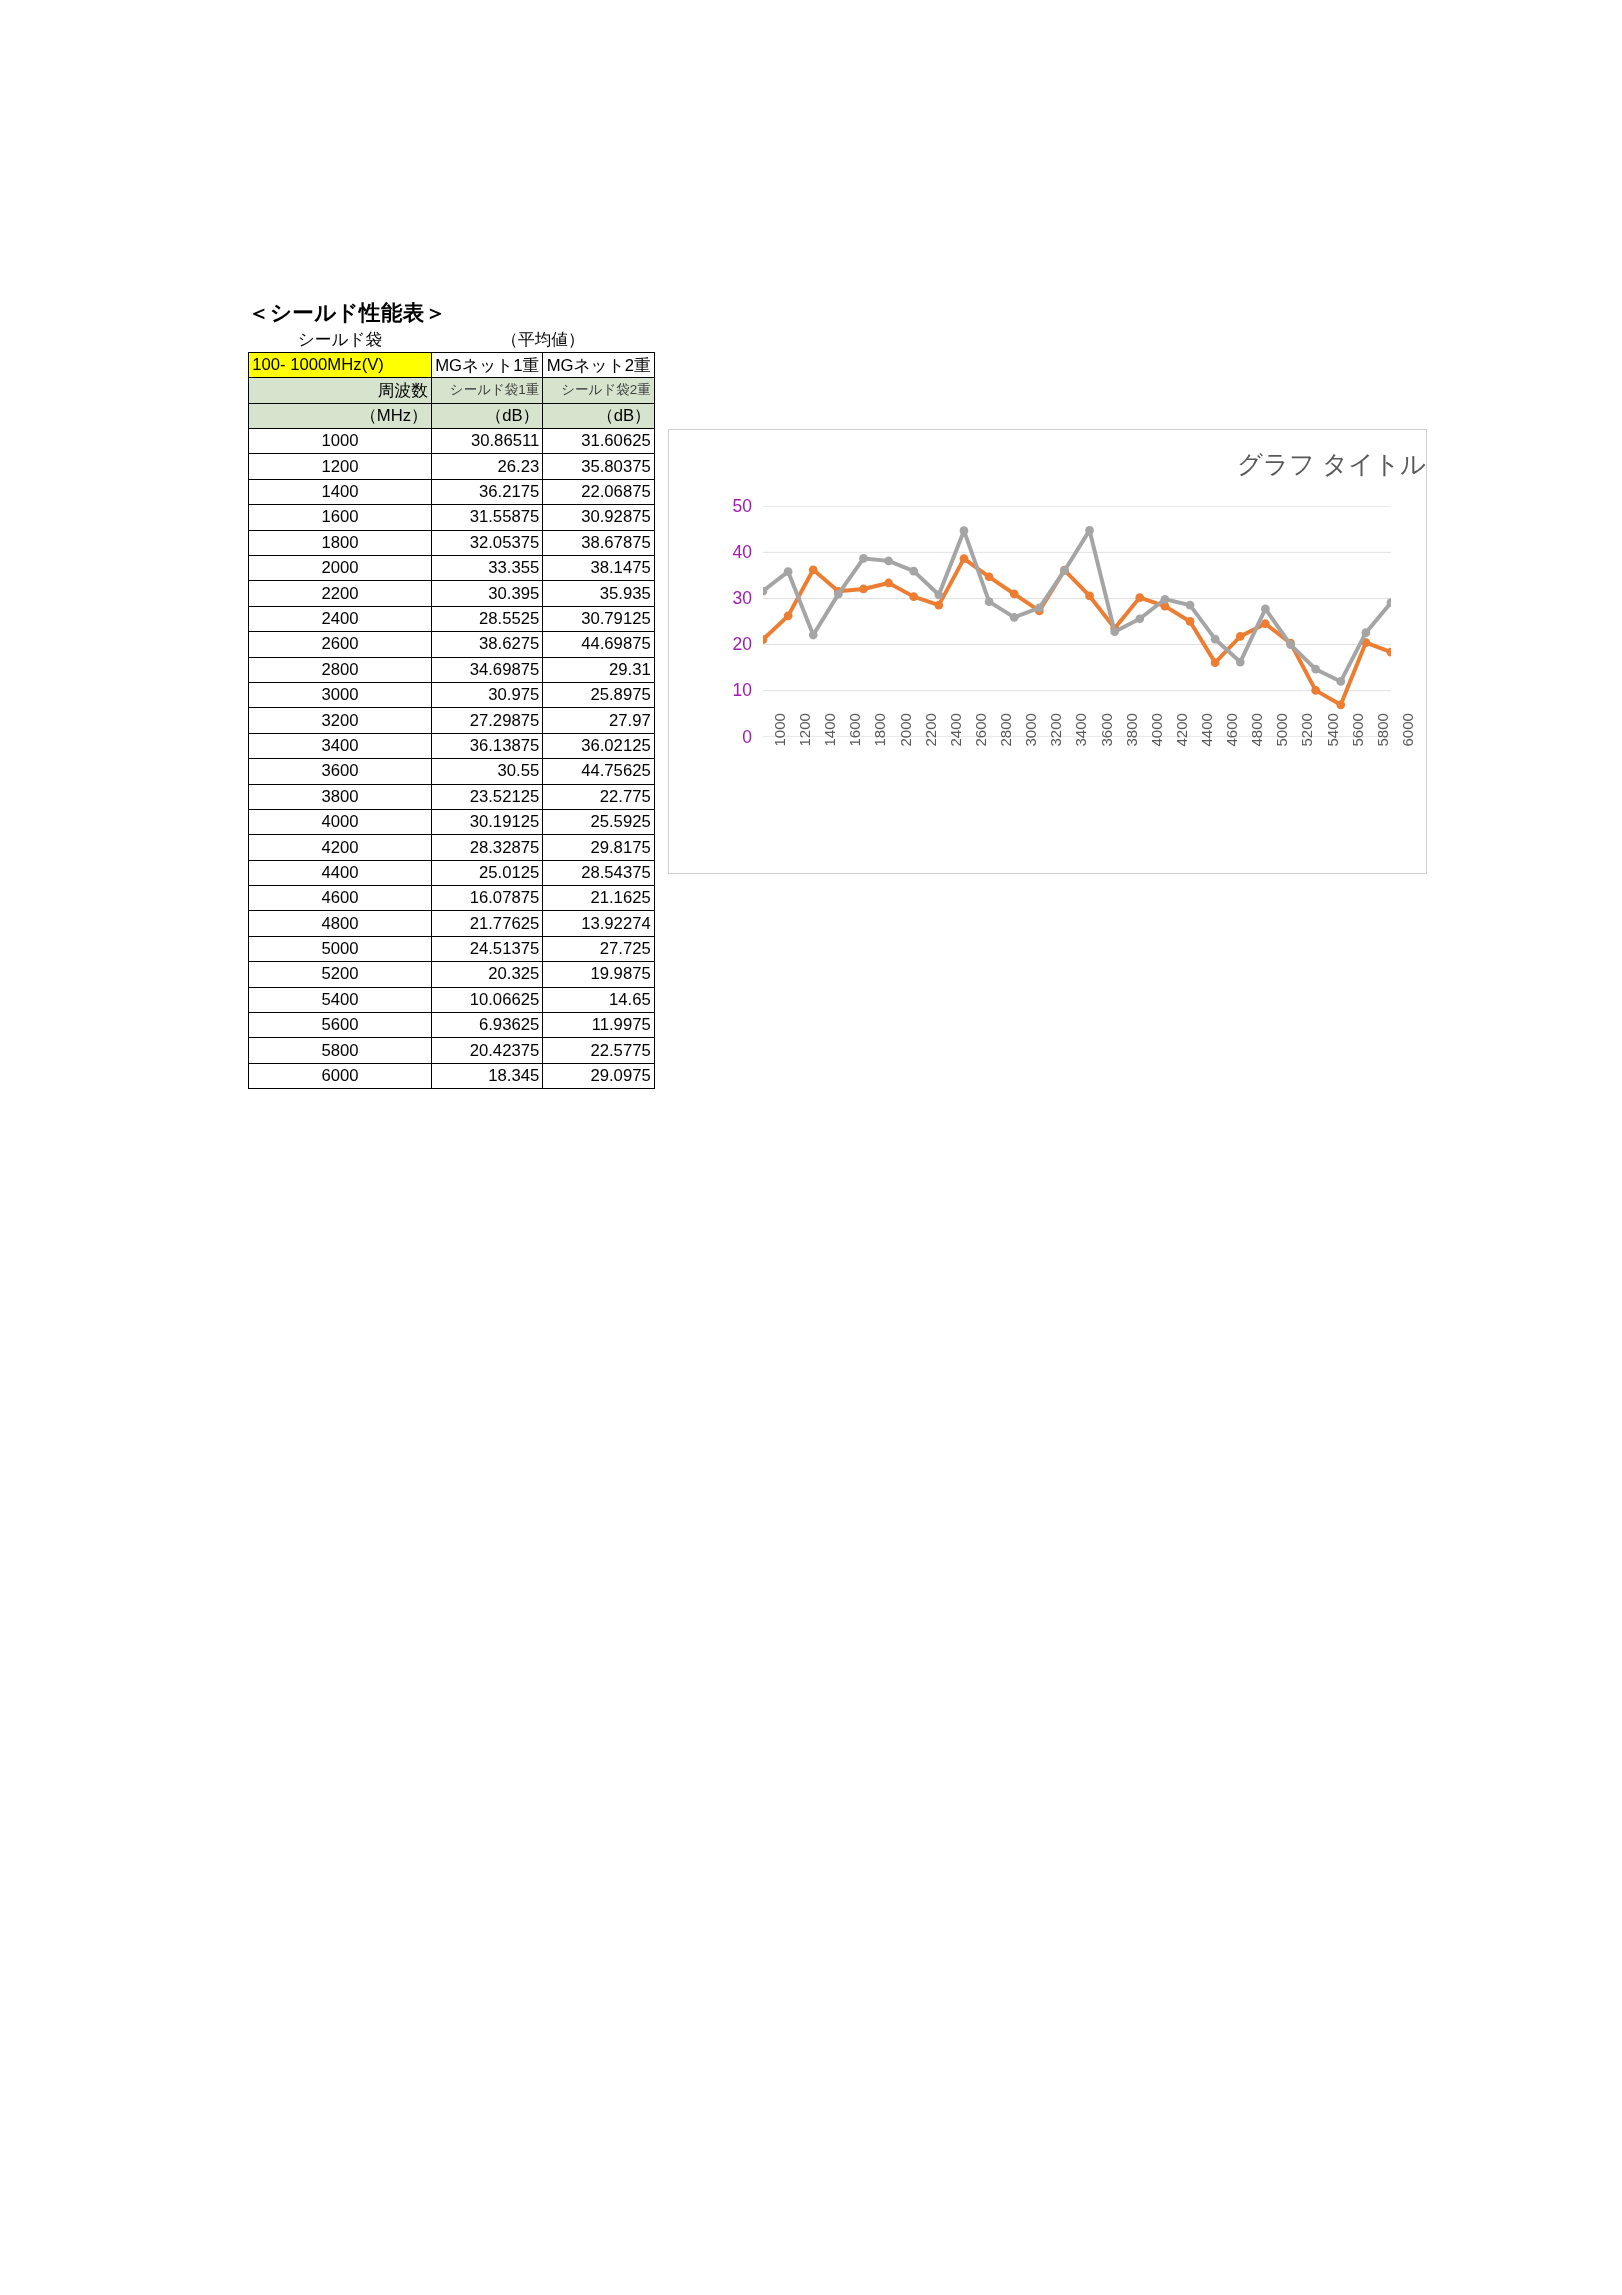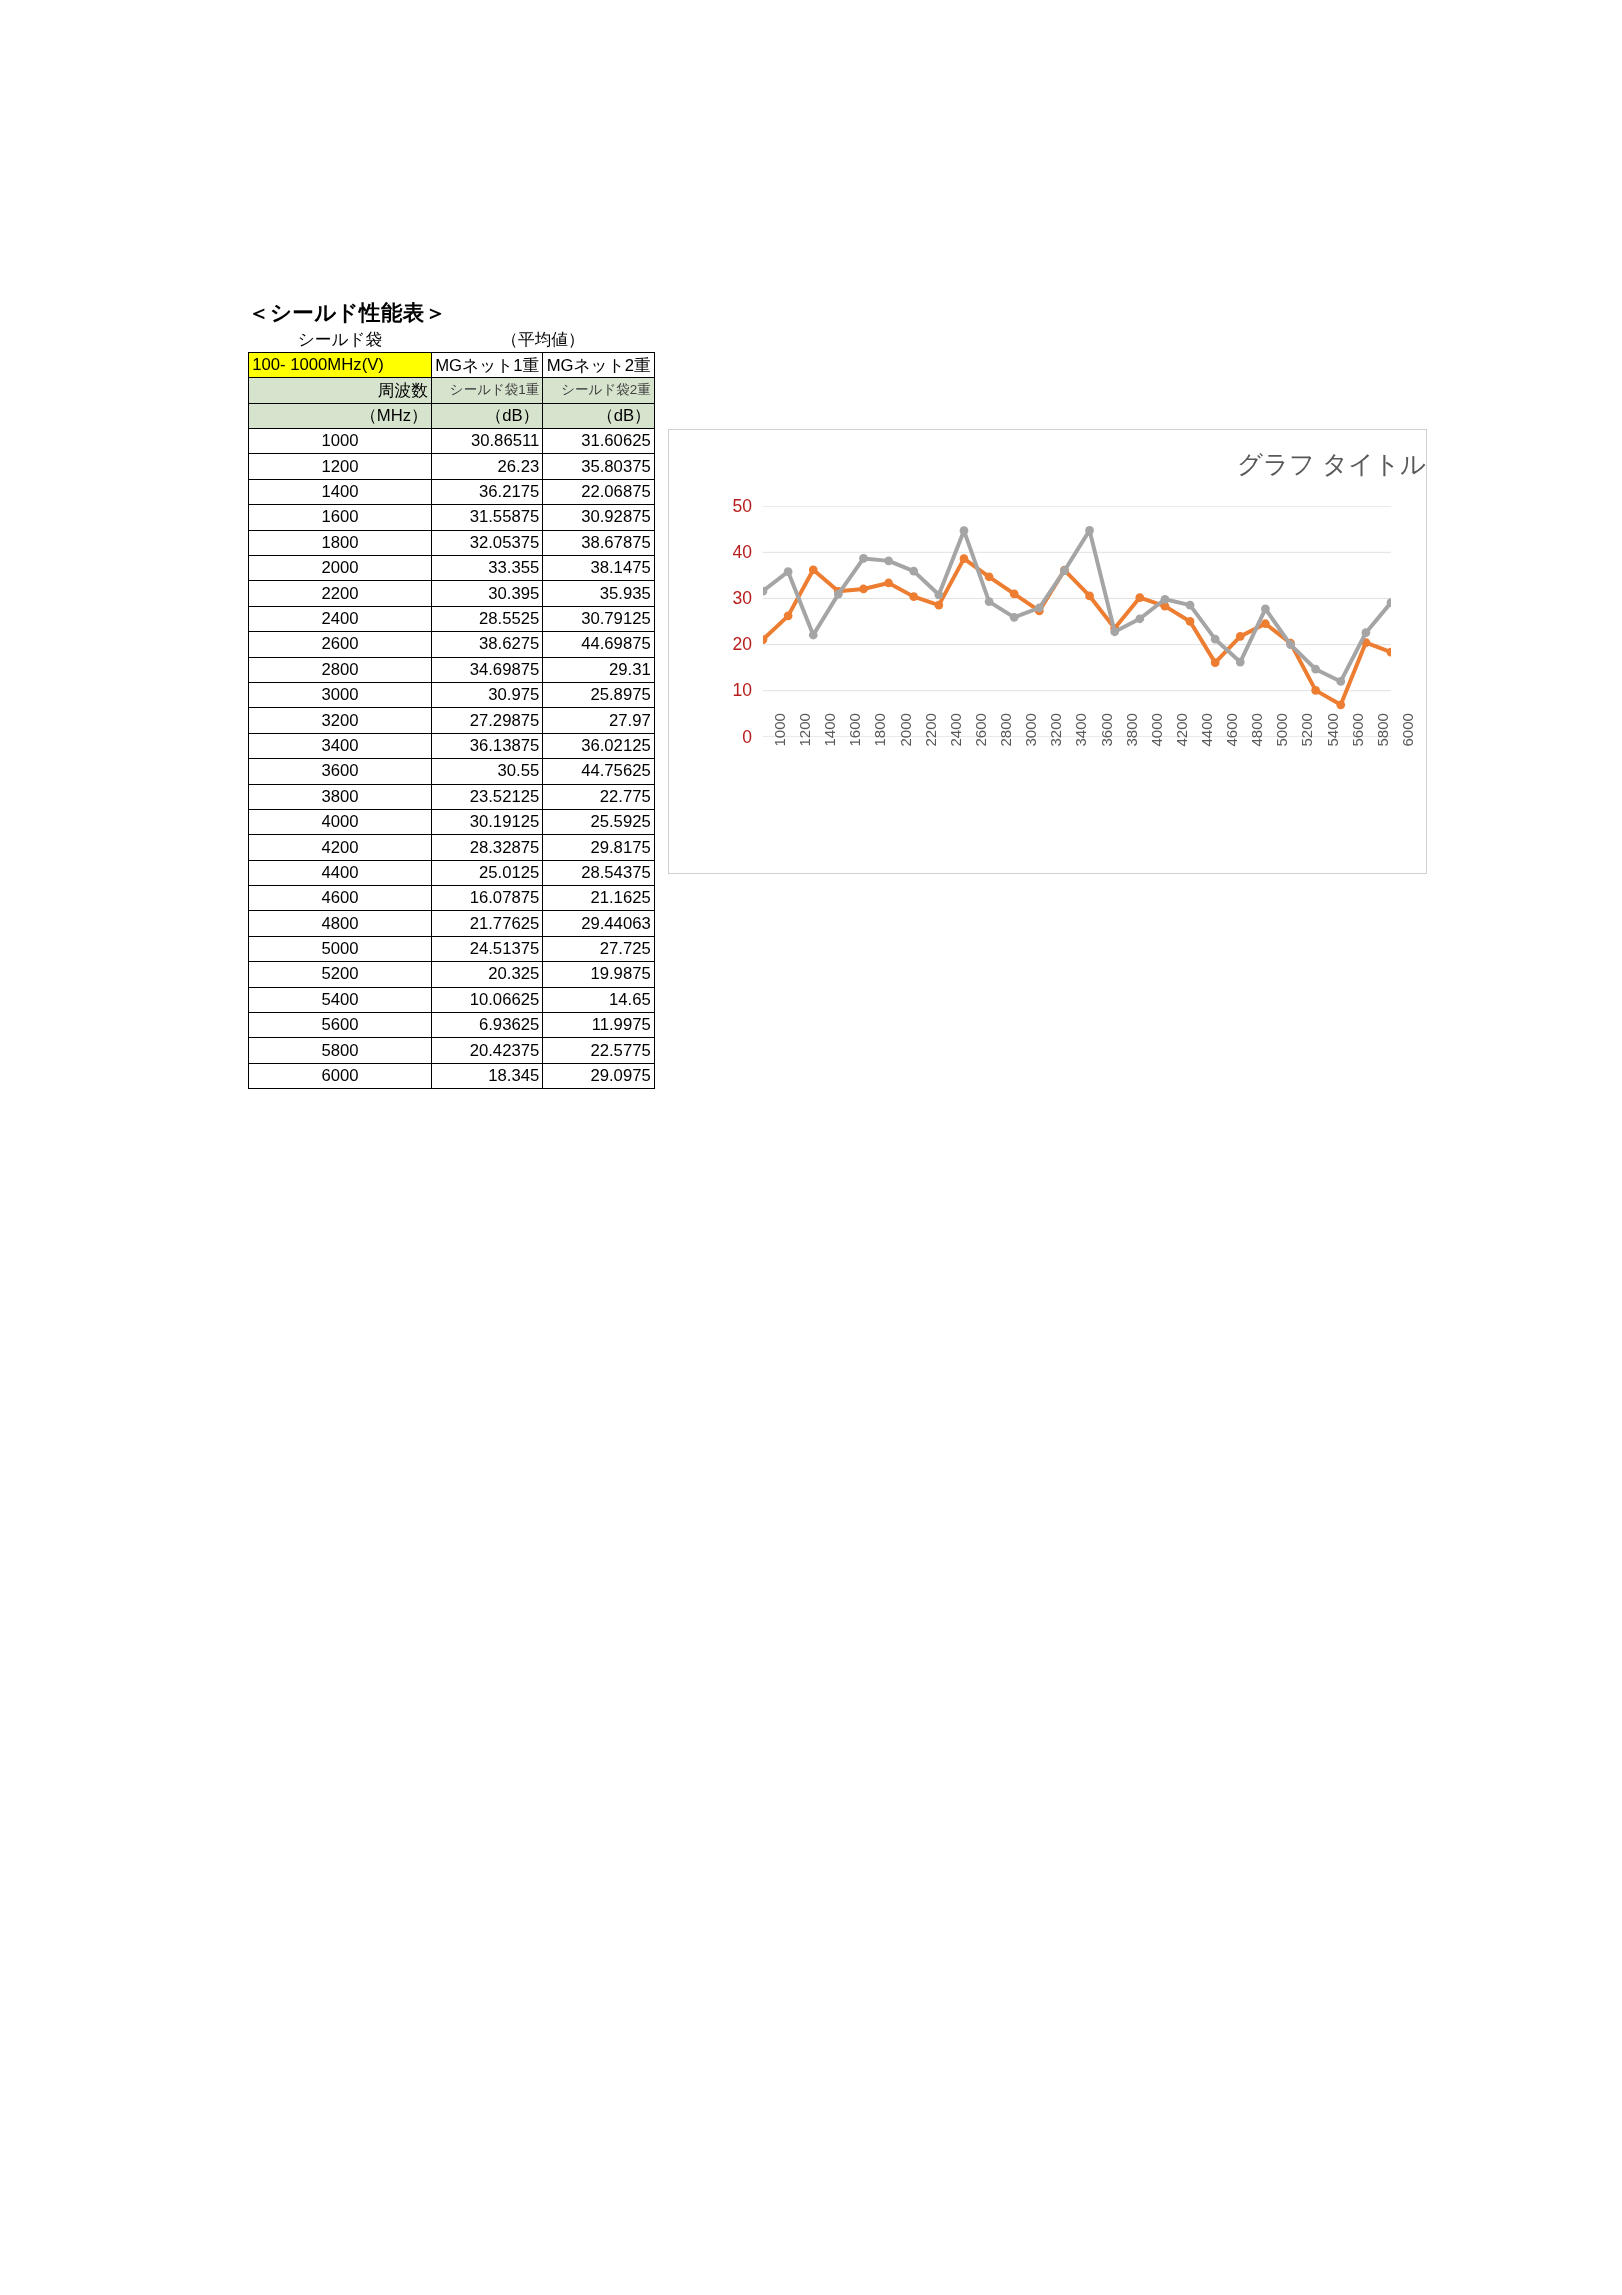--- a/index.html
+++ b/index.html
@@ -121,21 +121,21 @@
     width: 628px;
     height: 231px;
   }
   #plot svg { display: block; }
   .ylabel {
     position: absolute;
     right: 100%;
     transform: translateY(-50%);
     padding-right: 11px;
     font-size: 17.5px;
-    color: #b91c1c;
+    color: #a21caf;
     white-space: nowrap;
   }
   .xlabel {
     position: absolute;
     top: 100%;
     font-size: 15px;
     color: #595959;
     white-space: nowrap;
     transform-origin: left top;
     transform: rotate(-90deg) translate(-9.5px, 8px);
@@ -290,21 +290,21 @@
           <td class="num outline-right">28.54375</td>
         </tr>
         <tr>
           <td class="freq-cell outline-left">4600</td>
           <td class="num">16.07875</td>
           <td class="num outline-right">21.1625</td>
         </tr>
         <tr>
           <td class="freq-cell outline-left">4800</td>
           <td class="num">21.77625</td>
-          <td class="num outline-right">29.44063</td>
+          <td class="num outline-right">13.92274</td>
         </tr>
         <tr>
           <td class="freq-cell outline-left">5000</td>
           <td class="num">24.51375</td>
           <td class="num outline-right">27.725</td>
         </tr>
         <tr>
           <td class="freq-cell outline-left">5200</td>
           <td class="num">20.325</td>
           <td class="num outline-right">19.9875</td>

